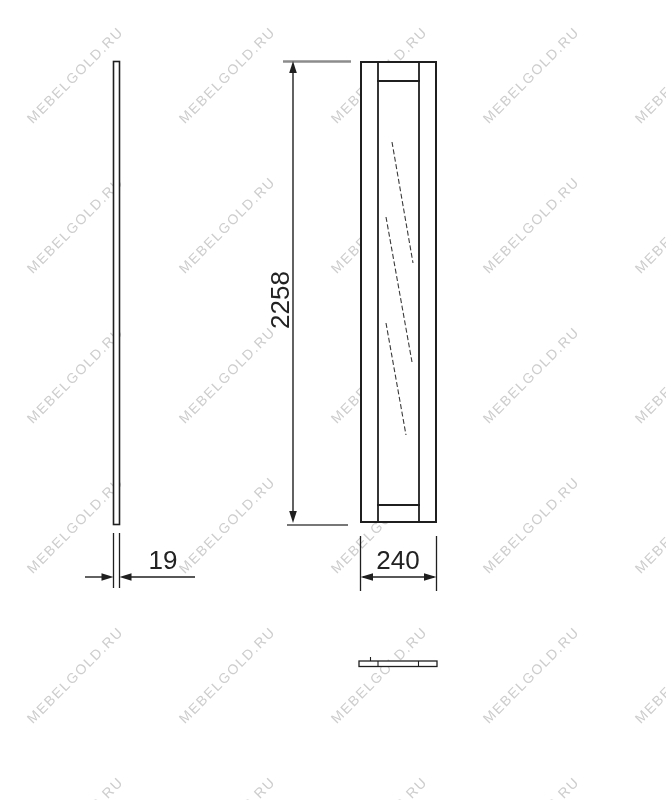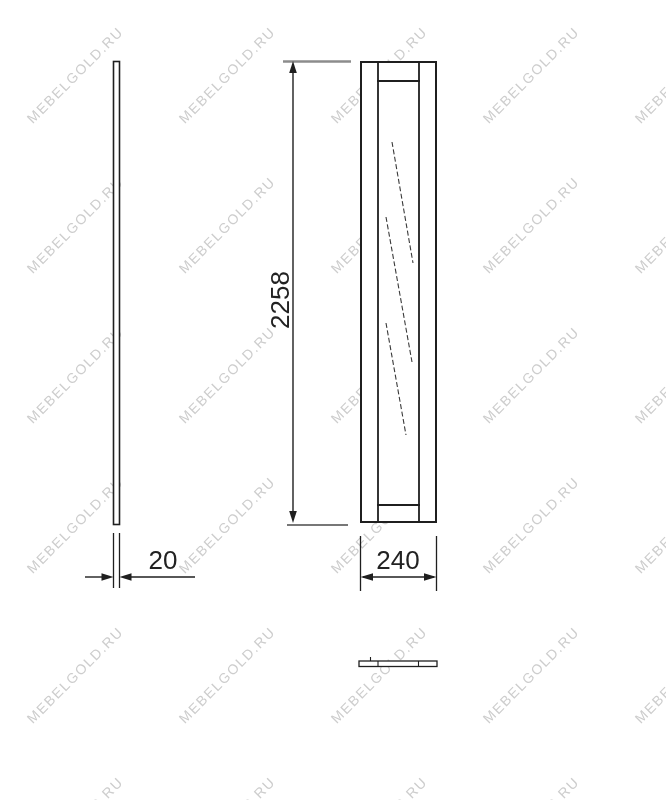--- a/index.html
+++ b/index.html
@@ -135,15 +135,15 @@
       <line x1="378" y1="661" x2="378" y2="666.5" stroke="#1f1f1f" stroke-width="1.1"></line>
       <line x1="418.5" y1="661" x2="418.5" y2="666.5" stroke="#1f1f1f" stroke-width="1.1"></line>
       <line x1="370.5" y1="657" x2="370.5" y2="661" stroke="#1f1f1f" stroke-width="1.1"></line>
     </g>
   </svg>
 
   <div class="dim-label vertical" style="left:280px; top:300px;">2258</div>
 
   <div class="dim-label" style="left:398px; top:560px;">240</div>
 
-  <div class="dim-label" style="left:163px; top:560px;">20</div>
+  <div class="dim-label" style="left:163px; top:560px;">19</div>
 
 </div>
 
 </body></html>

